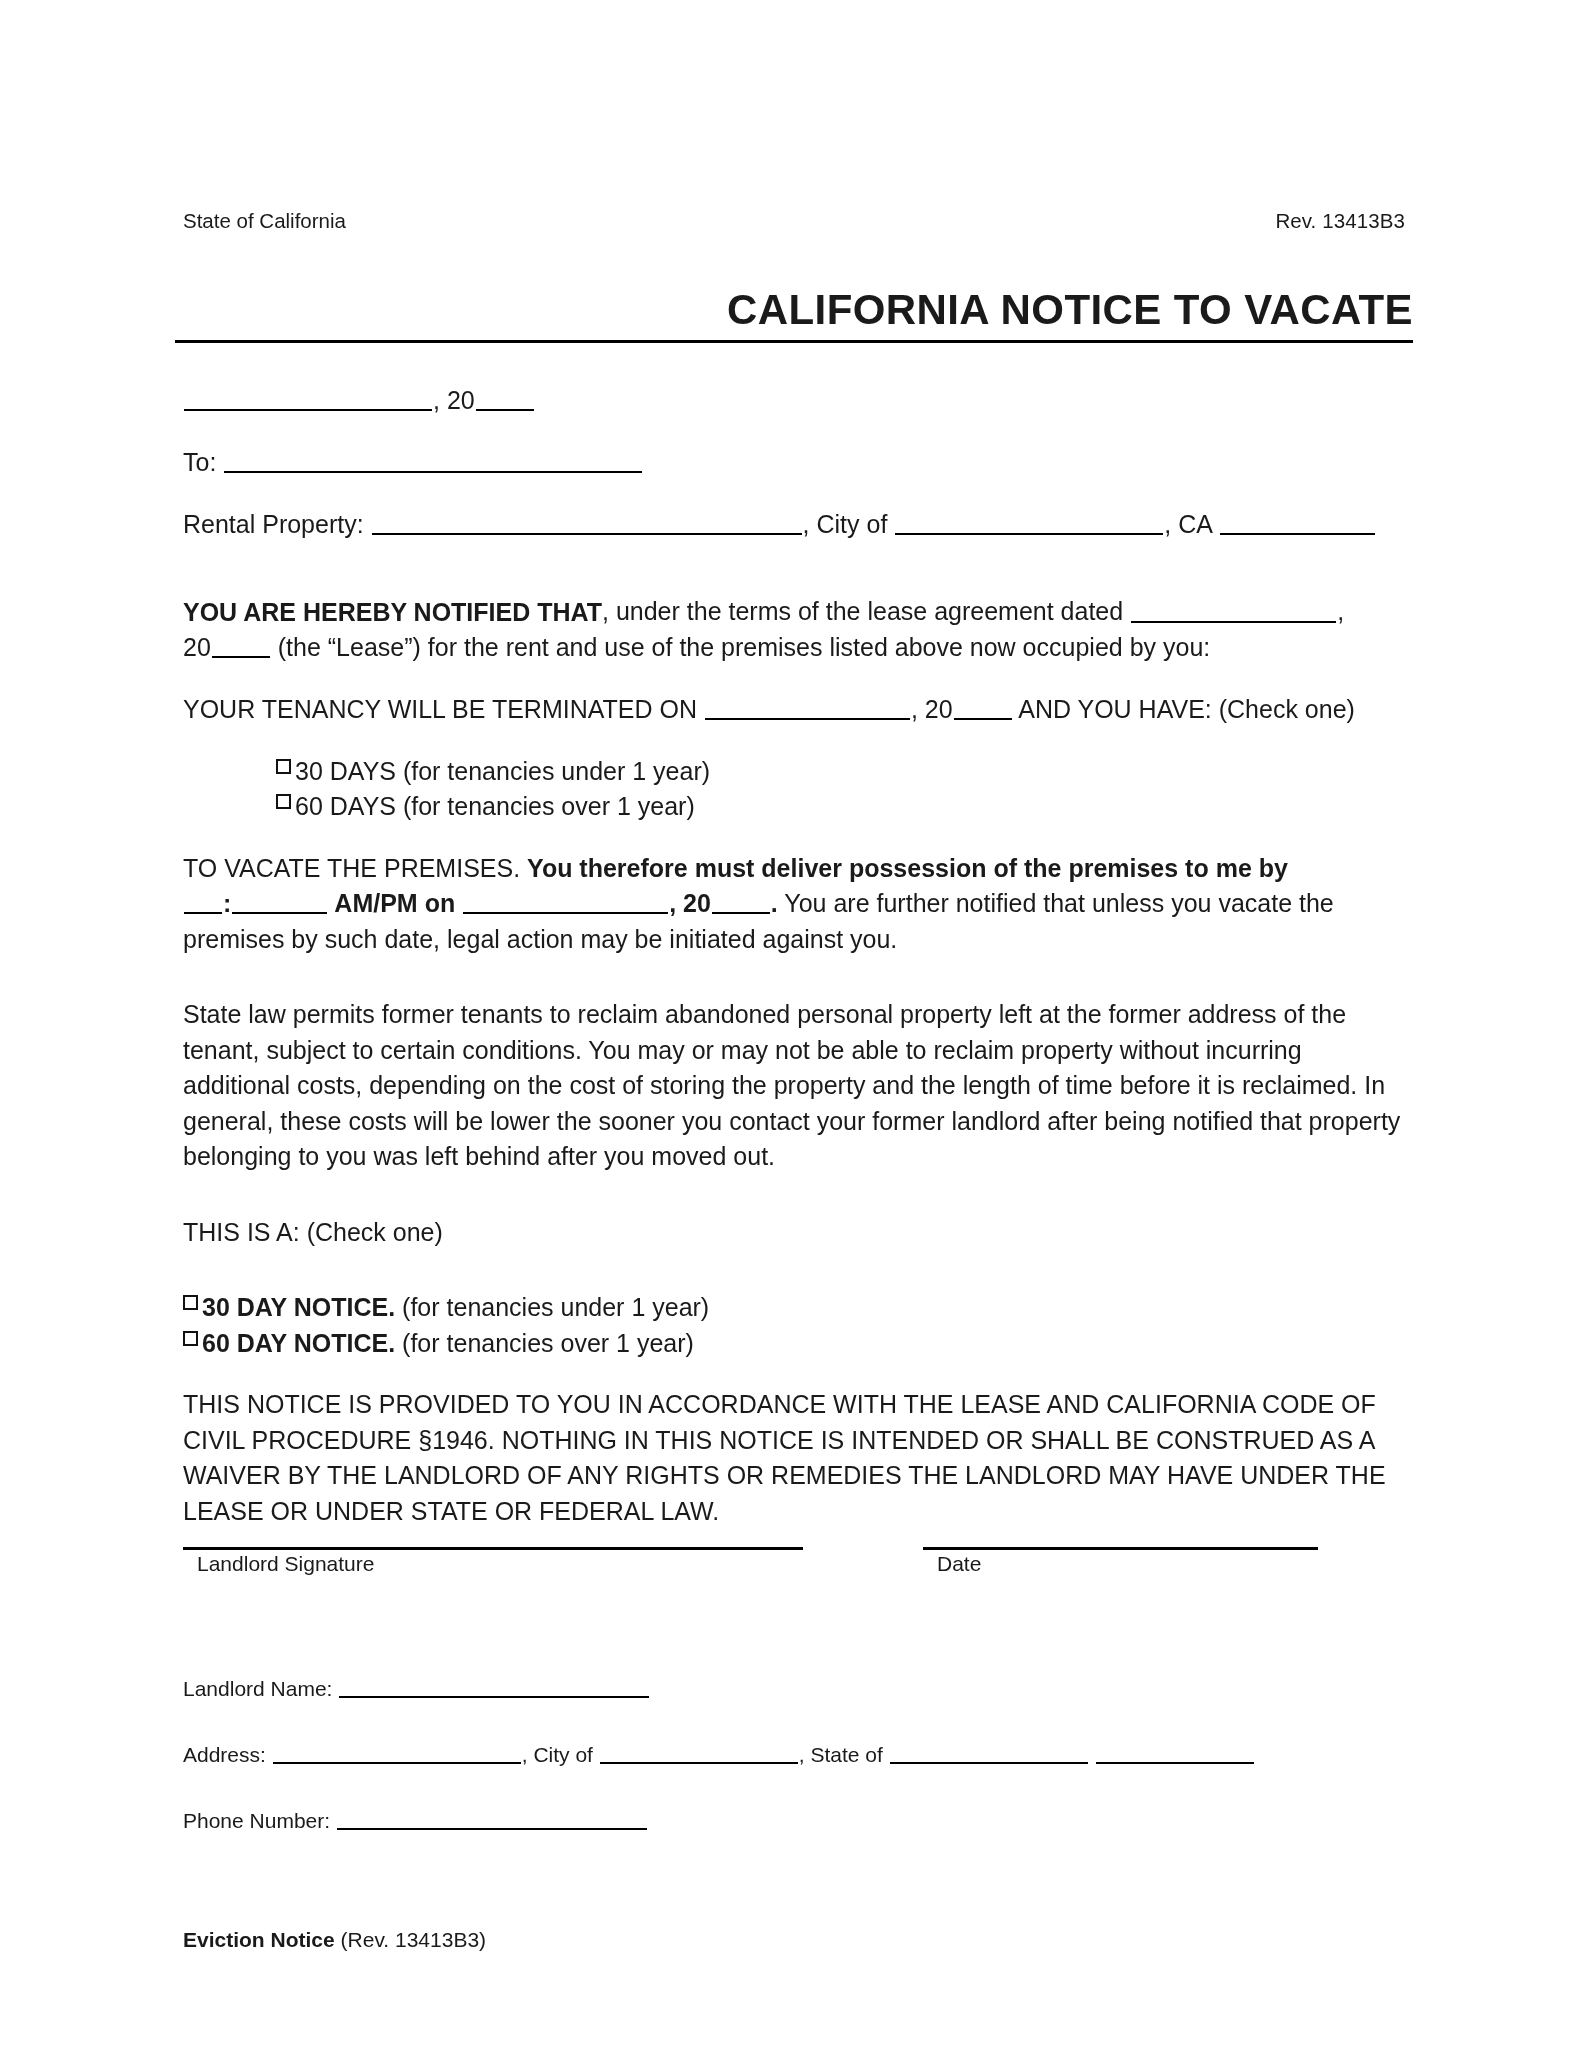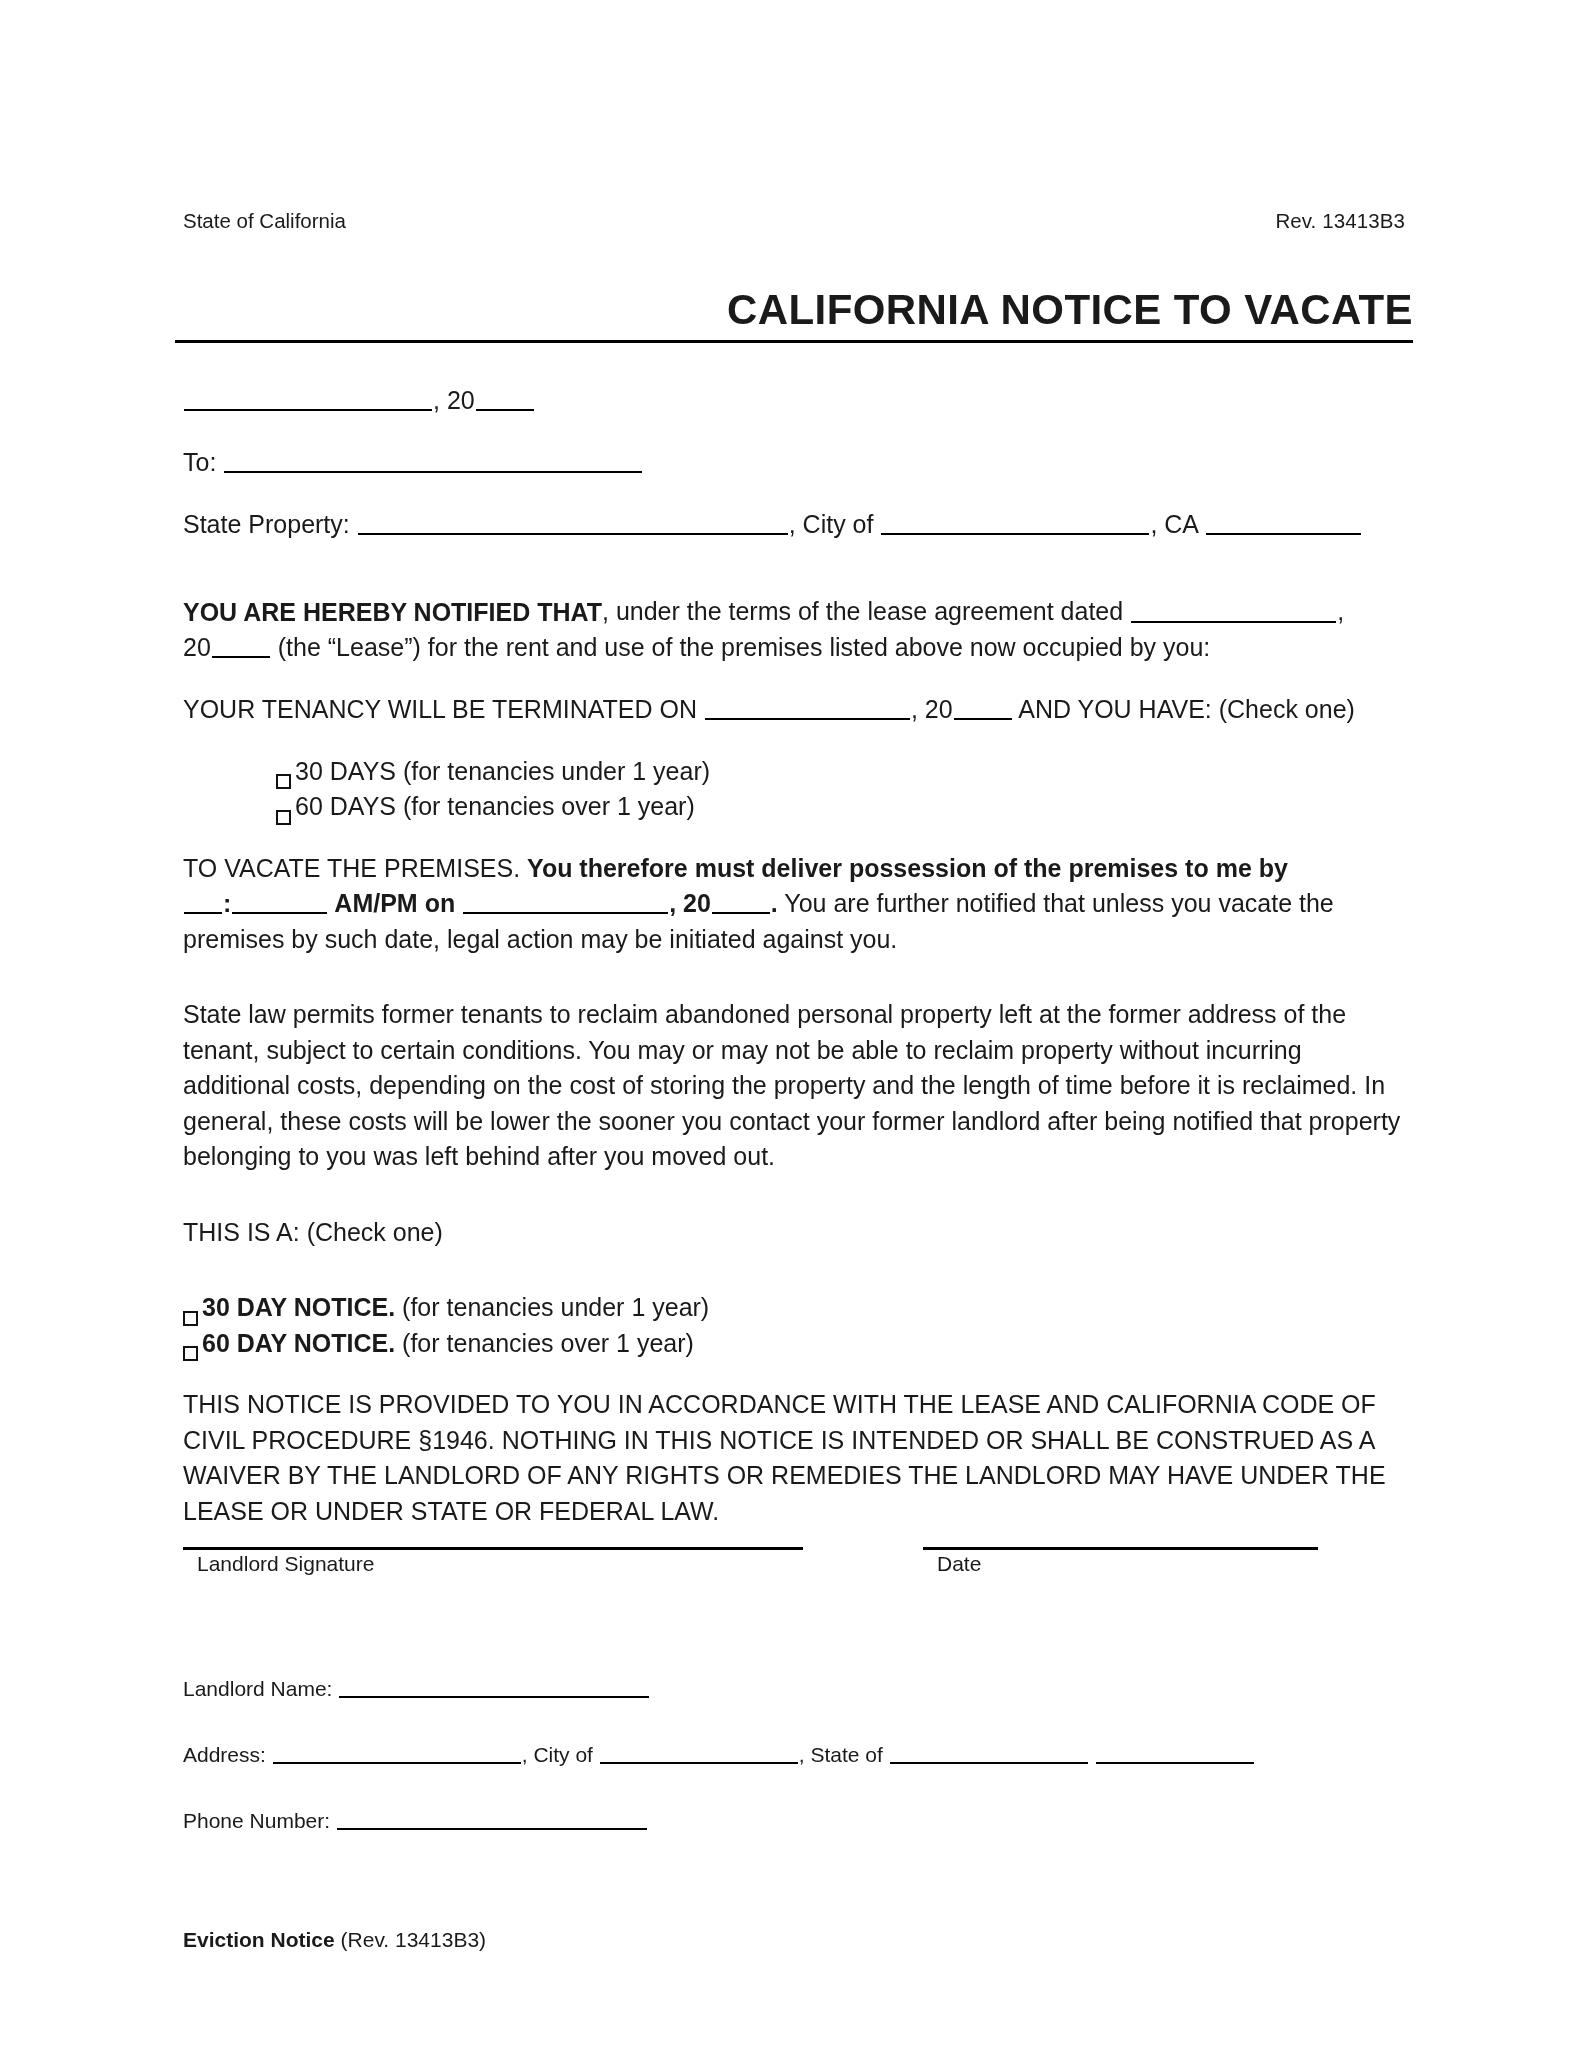--- a/index.html
+++ b/index.html
@@ -92,21 +92,21 @@
   .w-xs  { width: 58px; }
   .w-s   { width: 95px; }
   .w-xl  { width: 205px; }
   .w-2xl { width: 248px; }
   .w-3xl { width: 310px; }
   .w-4xl { width: 418px; }
 
   
   .check-row {
     display: flex;
-    align-items: flex-end;
+    align-items: flex-start;
     line-height: 1.42;
   }
   .check-indent { padding-left: 93px; }
   .cbox {
     display: inline-block;
     width: 15px;
     height: 15px;
     border: 2px solid #111;
     box-sizing: border-box;
     margin: 5px 4px 0 0;
@@ -177,21 +177,21 @@
       <h1 class="doc-title">CALIFORNIA NOTICE TO VACATE</h1>
       <div class="title-rule"></div>
     </div>
 
     <div class="body-area">
 
       <div class="para"><span class="blank w-2xl"></span><span>, 20</span><span class="blank w-xs"></span></div>
 
       <div class="para"><span>To:</span> <span class="blank w-4xl"></span></div>
 
-      <div class="para"><span>State Property:</span> <span class="blank" style="width:430px"></span><span>, City of</span> <span class="blank" style="width:268px"></span><span>, CA</span> <span class="blank" style="width:155px"></span></div>
+      <div class="para"><span>Rental Property:</span> <span class="blank" style="width:430px"></span><span>, City of</span> <span class="blank" style="width:268px"></span><span>, CA</span> <span class="blank" style="width:155px"></span></div>
 
       <div class="gap-md"></div>
 
       <div class="para"><b>YOU ARE HEREBY NOTIFIED THAT</b><span>, under the terms of the lease agreement dated</span> <span class="blank w-xl"></span><span>,</span><br><span>20</span><span class="blank w-xs"></span> <span>(the “Lease”) for the rent and use of the premises listed above now occupied by you:</span></div>
 
       <div class="para tight"><span>YOUR TENANCY WILL BE TERMINATED ON</span> <span class="blank w-xl"></span><span>, 20</span><span class="blank w-xs"></span> <span>AND YOU HAVE: (Check one)</span></div>
 
       <div class="gap-md"></div>
 
       <div class="check-row check-indent">

